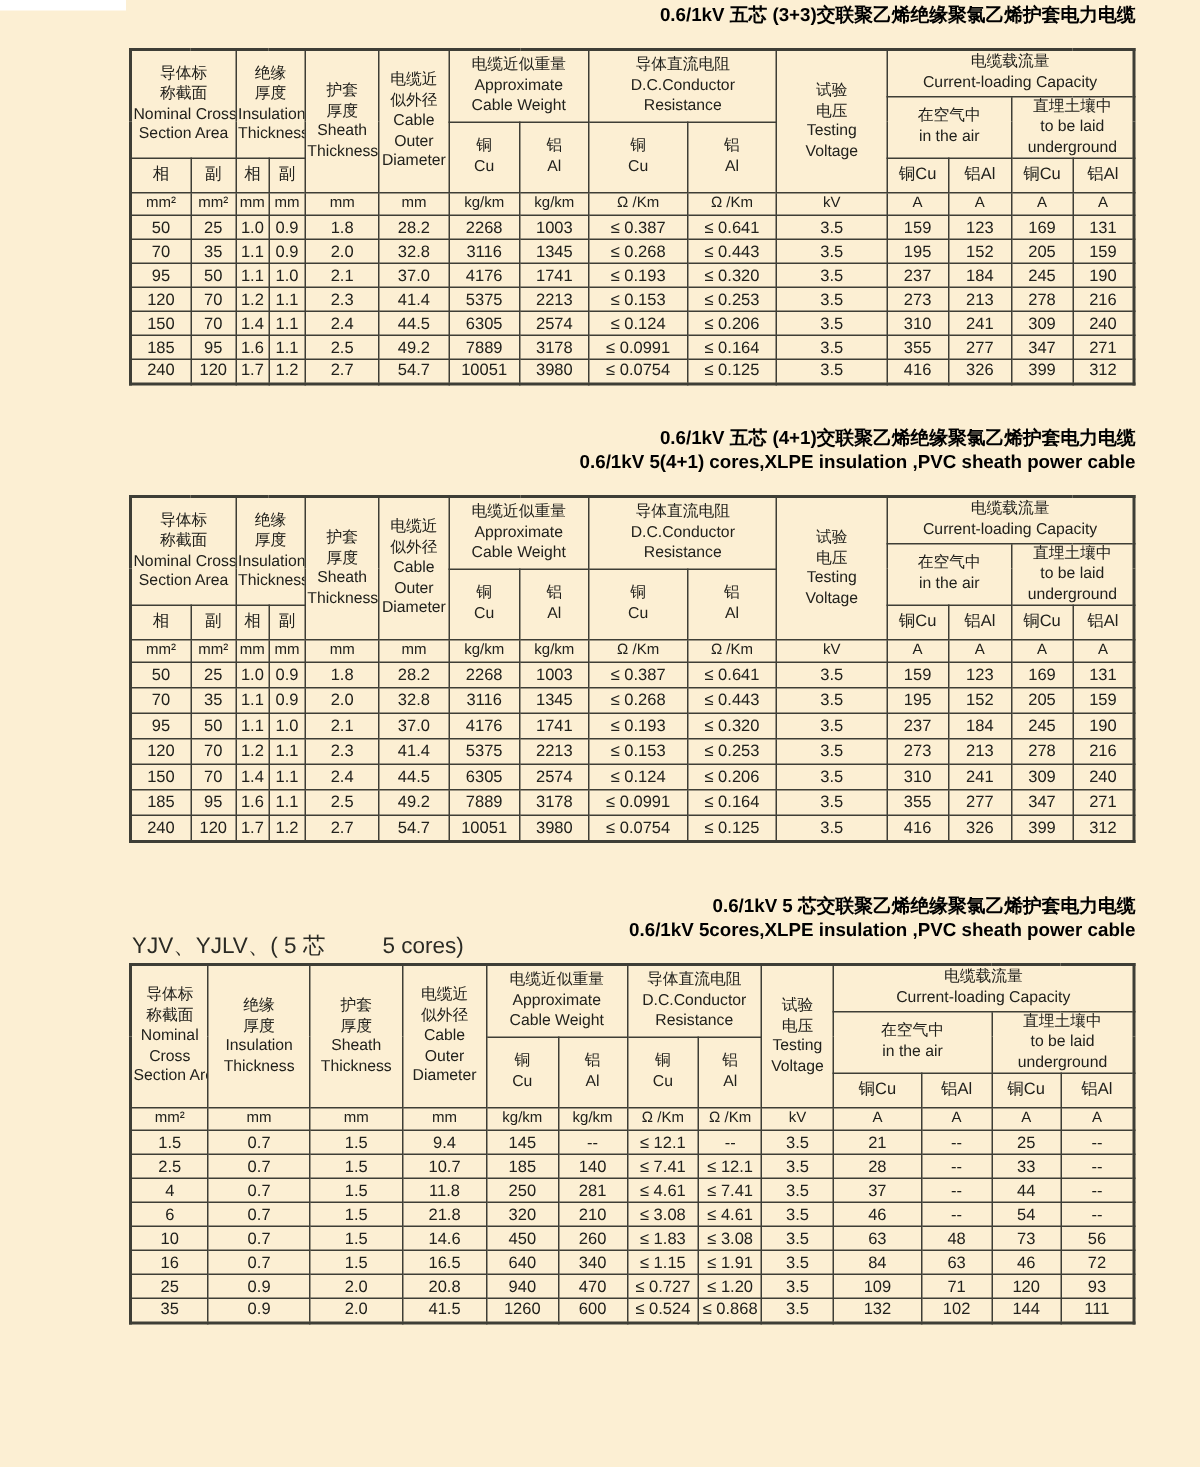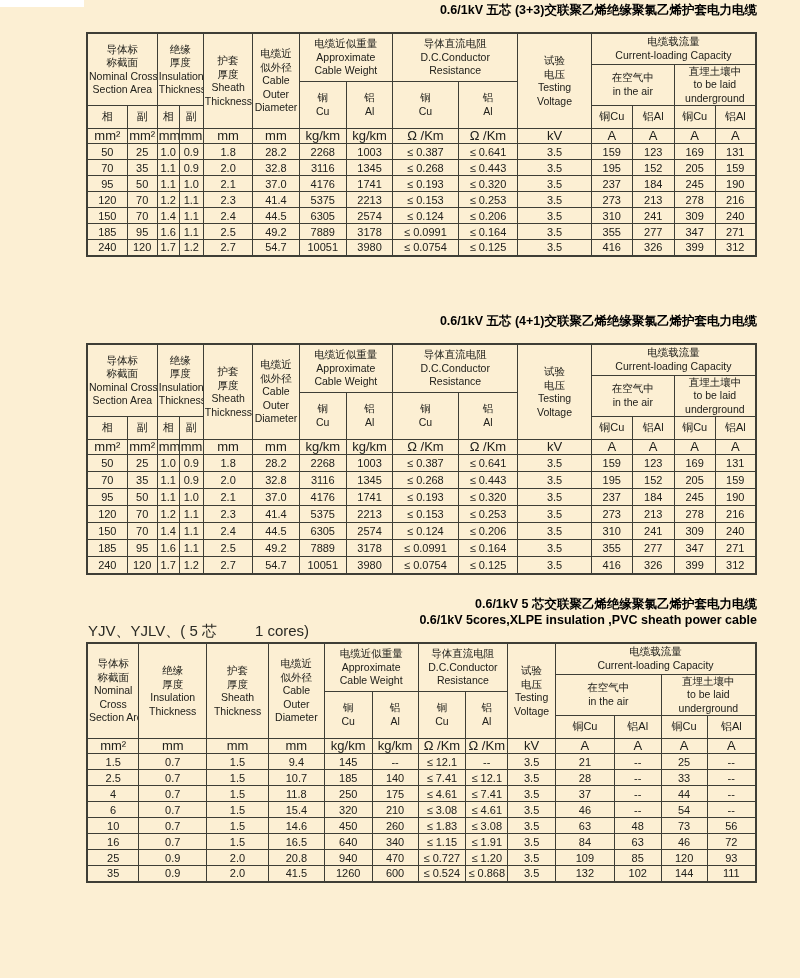--- a/index.html
+++ b/index.html
@@ -62,26 +62,26 @@
     font-size: 10.5px;
     line-height: 13.5px;
     white-space: pre;
   }
   table.spec tr.hr1 { height: 31px; }
   table.spec tr.hr2 { height: 17px; }
   table.spec tr.hr3 { height: 22px; }
   table.spec tr.hr4 { height: 23px; }
   table.spec tr.hr4 th { font-size: 11px; }
   table.spec tr.hr5 { height: 15px; }
-  table.spec tr.hr5 th { font-size: 13px; }
+  table.spec tr.hr5 th { font-size: 10px; }
   table.spec td { font-size: 11px; }
   tbody.rows-16 tr { height: 16px; }
   tbody.rows-17 tr { height: 17px; }
   #s1 { top: 2px; }
-  #s2 { top: 313px; }
+  #s2 { top: 284px; }
   #s3 { top: 596px; }
 </style>
 </head>
 <body>
 
 <div class="scan-strip"></div>
 
 <section class="block" id="s1">
   <div class="title">0.6/1kV 五芯 (3+3)交联聚乙烯绝缘聚氯乙烯护套电力电缆</div>
   <table class="spec">
@@ -298,20 +298,21 @@
           <td>326</td>
           <td>399</td>
           <td>312</td>
         </tr>
       </tbody>
   </table>
 </section>
 
 <section class="block" id="s2">
   <div class="title">0.6/1kV 五芯 (4+1)交联聚乙烯绝缘聚氯乙烯护套电力电缆</div>
+  <div class="title">0.6/1kV 5(4+1) cores,XLPE insulation ,PVC sheath power cable</div>
   <table class="spec">
     <colgroup>
       <col style="width:6.0%">
         <col style="width:4.5%">
         <col style="width:3.3%">
         <col style="width:3.6%">
       <col style="width:7.4%">
         <col style="width:6.9%">
         <col style="width:7.1%">
         <col style="width:6.9%">
@@ -521,21 +522,21 @@
           <td>312</td>
         </tr>
       </tbody>
   </table>
 </section>
 
 <section class="block" id="s3">
   <div class="title">0.6/1kV 5 芯交联聚乙烯绝缘聚氯乙烯护套电力电缆</div>
   <div class="title">0.6/1kV 5cores,XLPE insulation ,PVC sheath power cable</div>
   <div class="model">
-    <span>YJV、YJLV、( 5 芯</span><span class="cores">1 cores)</span>
+    <span>YJV、YJLV、( 5 芯</span><span class="cores">5 cores)</span>
   </div>
   <table class="spec">
     <colgroup>
       <col style="width:7.75%">
         <col style="width:10.13%">
         <col style="width:9.24%">
         <col style="width:8.35%">
       <col style="width:7.15%">
         <col style="width:6.86%">
         <col style="width:7.15%">
@@ -648,34 +649,34 @@
           <td>--</td>
           <td>33</td>
           <td>--</td>
         </tr>
         <tr>
           <td>4</td>
           <td>0.7</td>
           <td>1.5</td>
           <td>11.8</td>
           <td>250</td>
-          <td>175</td>
+          <td>281</td>
           <td>≤ 4.61</td>
           <td>≤ 7.41</td>
           <td>3.5</td>
           <td>37</td>
           <td>--</td>
           <td>44</td>
           <td>--</td>
         </tr>
         <tr>
           <td>6</td>
           <td>0.7</td>
           <td>1.5</td>
-          <td>15.4</td>
+          <td>21.8</td>
           <td>320</td>
           <td>210</td>
           <td>≤ 3.08</td>
           <td>≤ 4.61</td>
           <td>3.5</td>
           <td>46</td>
           <td>--</td>
           <td>54</td>
           <td>--</td>
         </tr>
@@ -713,21 +714,21 @@
           <td>25</td>
           <td>0.9</td>
           <td>2.0</td>
           <td>20.8</td>
           <td>940</td>
           <td>470</td>
           <td>≤ 0.727</td>
           <td>≤ 1.20</td>
           <td>3.5</td>
           <td>109</td>
-          <td>85</td>
+          <td>71</td>
           <td>120</td>
           <td>93</td>
         </tr>
         <tr>
           <td>35</td>
           <td>0.9</td>
           <td>2.0</td>
           <td>41.5</td>
           <td>1260</td>
           <td>600</td>

